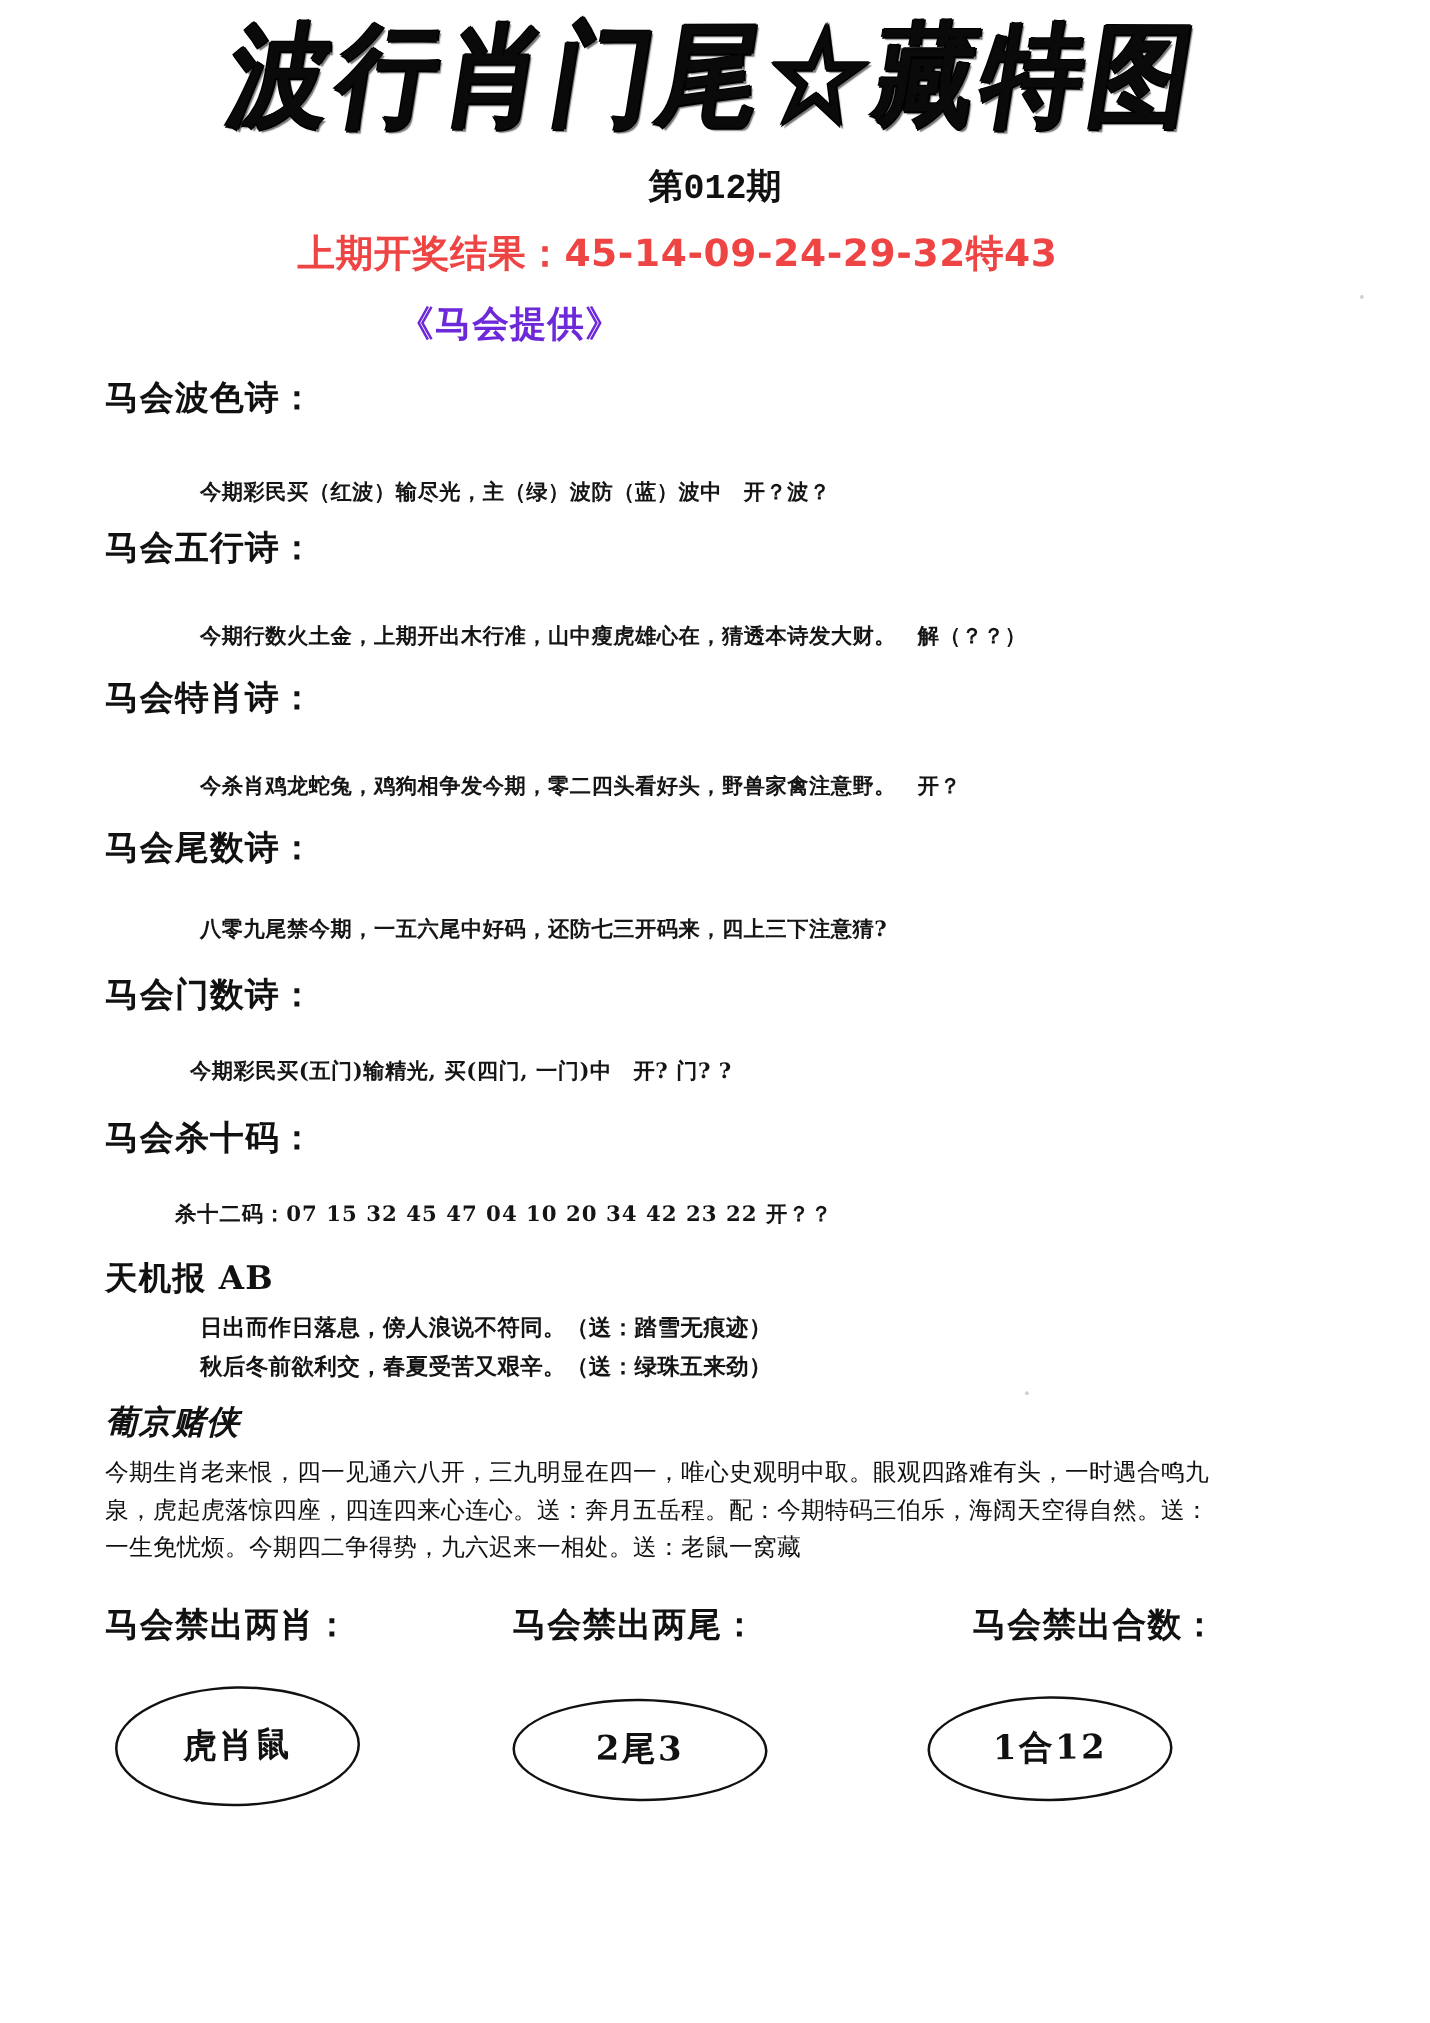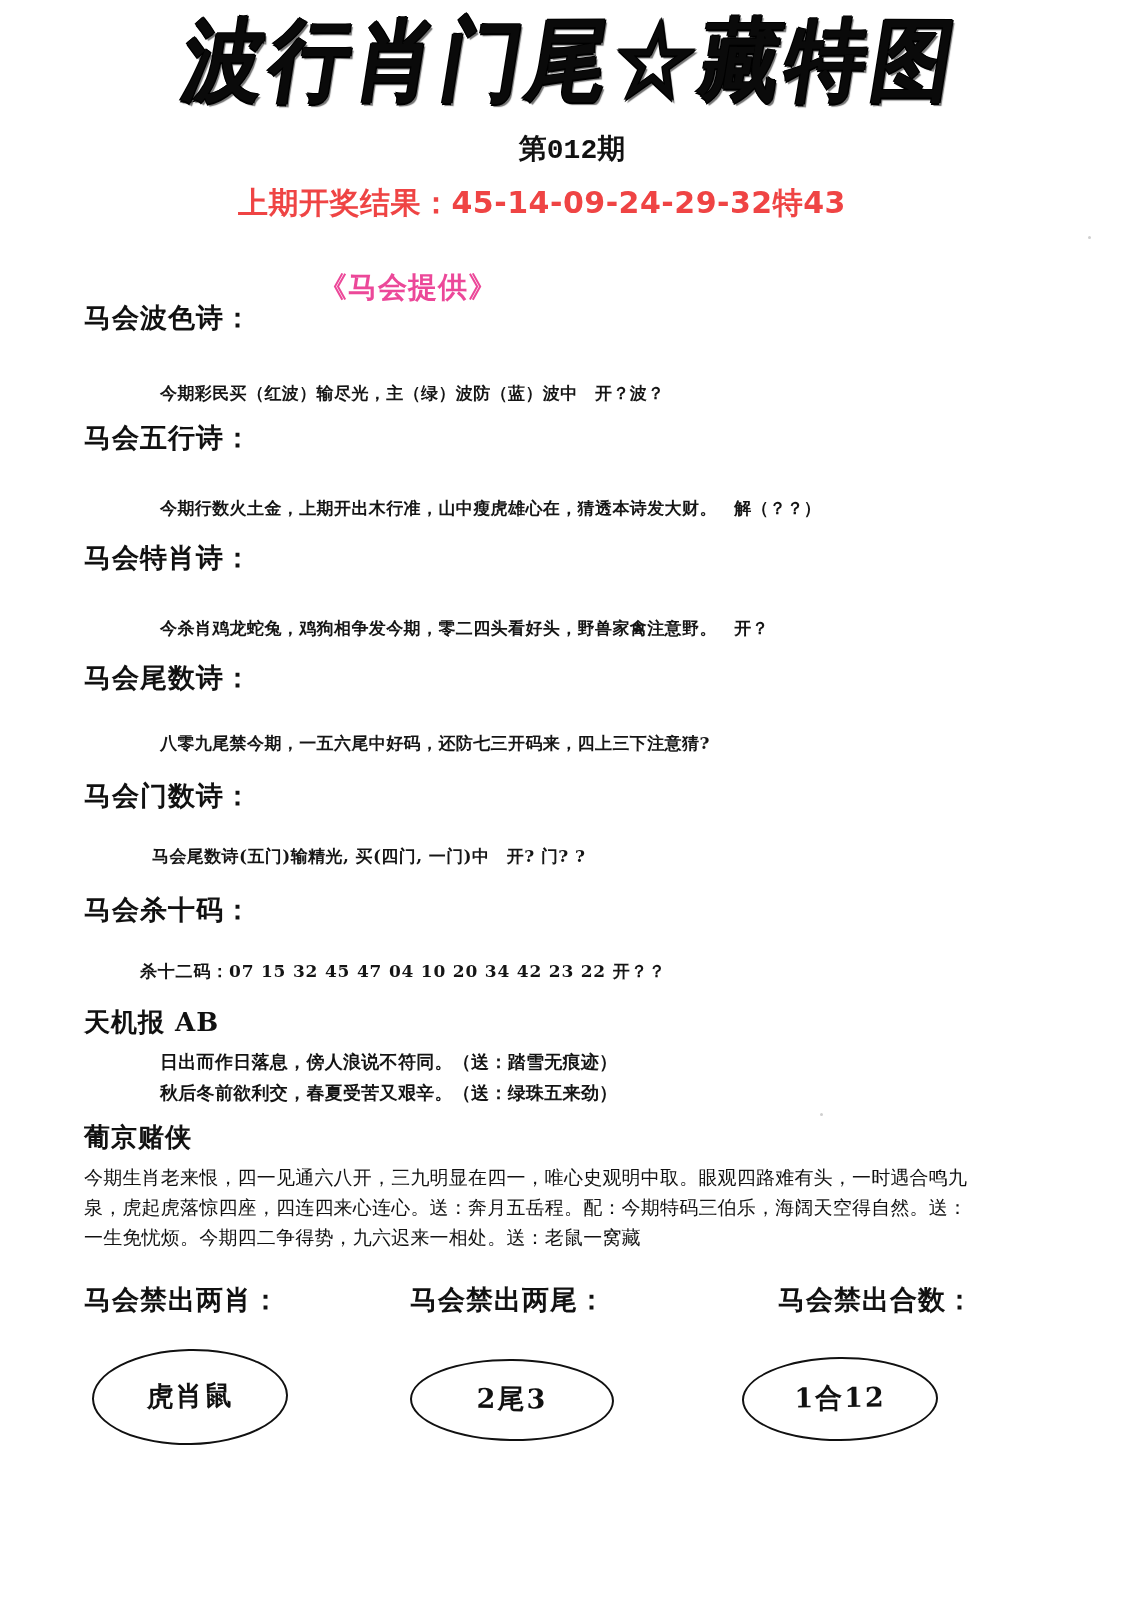--- a/index.html
+++ b/index.html
@@ -76,23 +76,22 @@
     white-space: nowrap;
   }
 
   .source-line {
     position: absolute;
     left: 318px;
     top: 240px;
     font-family: "DejaVu Serif", serif;
     font-size: 29px;
     font-weight: 600;
-    color: #ec4899;
-    letter-spacing: 1px;
-    margin-top: 28px;
+    color: #6d28d9;
+    letter-spacing: 1px;
   }
 
   
   .section {
     position: absolute;
     left: 0;
     width: 1144px;
   }
   .sec-label {
     position: absolute;
@@ -139,20 +138,21 @@
   
   .pujing-label {
     position: absolute;
     left: 84px;
     top: 1120px;
     font-family: "DejaVu Serif", serif;
     font-size: 26px;
     font-weight: 600;
     letter-spacing: 1px;
     color: #111;
+    font-style: italic;
   }
   .pujing-line {
     position: absolute;
     left: 84px;
     font-family: "DejaVu Serif", serif;
     font-size: 19px;
     font-weight: 400;
     color: #111;
     letter-spacing: 0.2px;
     white-space: nowrap;
@@ -258,21 +258,21 @@
     <div class="sec-body" style="left:160px; top:617px">今杀肖鸡龙蛇兔，鸡狗相争发今期，零二四头看好头，野兽家禽注意野。　开？</div>
   </div>
 
   <div class="section">
     <div class="sec-label" style="top:660px">马会尾数诗：</div>
     <div class="sec-body" style="left:160px; top:732px">八零九尾禁今期，一五六尾中好码，还防七三开码来，四上三下注意猜?</div>
   </div>
 
   <div class="section">
     <div class="sec-label" style="top:778px">马会门数诗：</div>
-    <div class="sec-body" style="left:152px; top:845px">马会尾数诗(五门)输精光, 买(四门, 一门)中　开? 门? ?</div>
+    <div class="sec-body" style="left:152px; top:845px">今期彩民买(五门)输精光, 买(四门, 一门)中　开? 门? ?</div>
   </div>
 
   <div class="section">
     <div class="sec-label" style="top:892px">马会杀十码：</div>
     <div class="sec-body" style="left:140px; top:960px; letter-spacing:0.8px">杀十二码：07  15  32  45  47  04  10  20  34  42  23  22 开？？</div>
   </div>
 
   <div class="tianji-label">天机报 AB</div>
   <div class="tianji-line" style="top:1050px">日出而作日落息，傍人浪说不符同。（送：踏雪无痕迹）</div>
   <div class="tianji-line" style="top:1081px">秋后冬前欲利交，春夏受苦又艰辛。（送：绿珠五来劲）</div>

